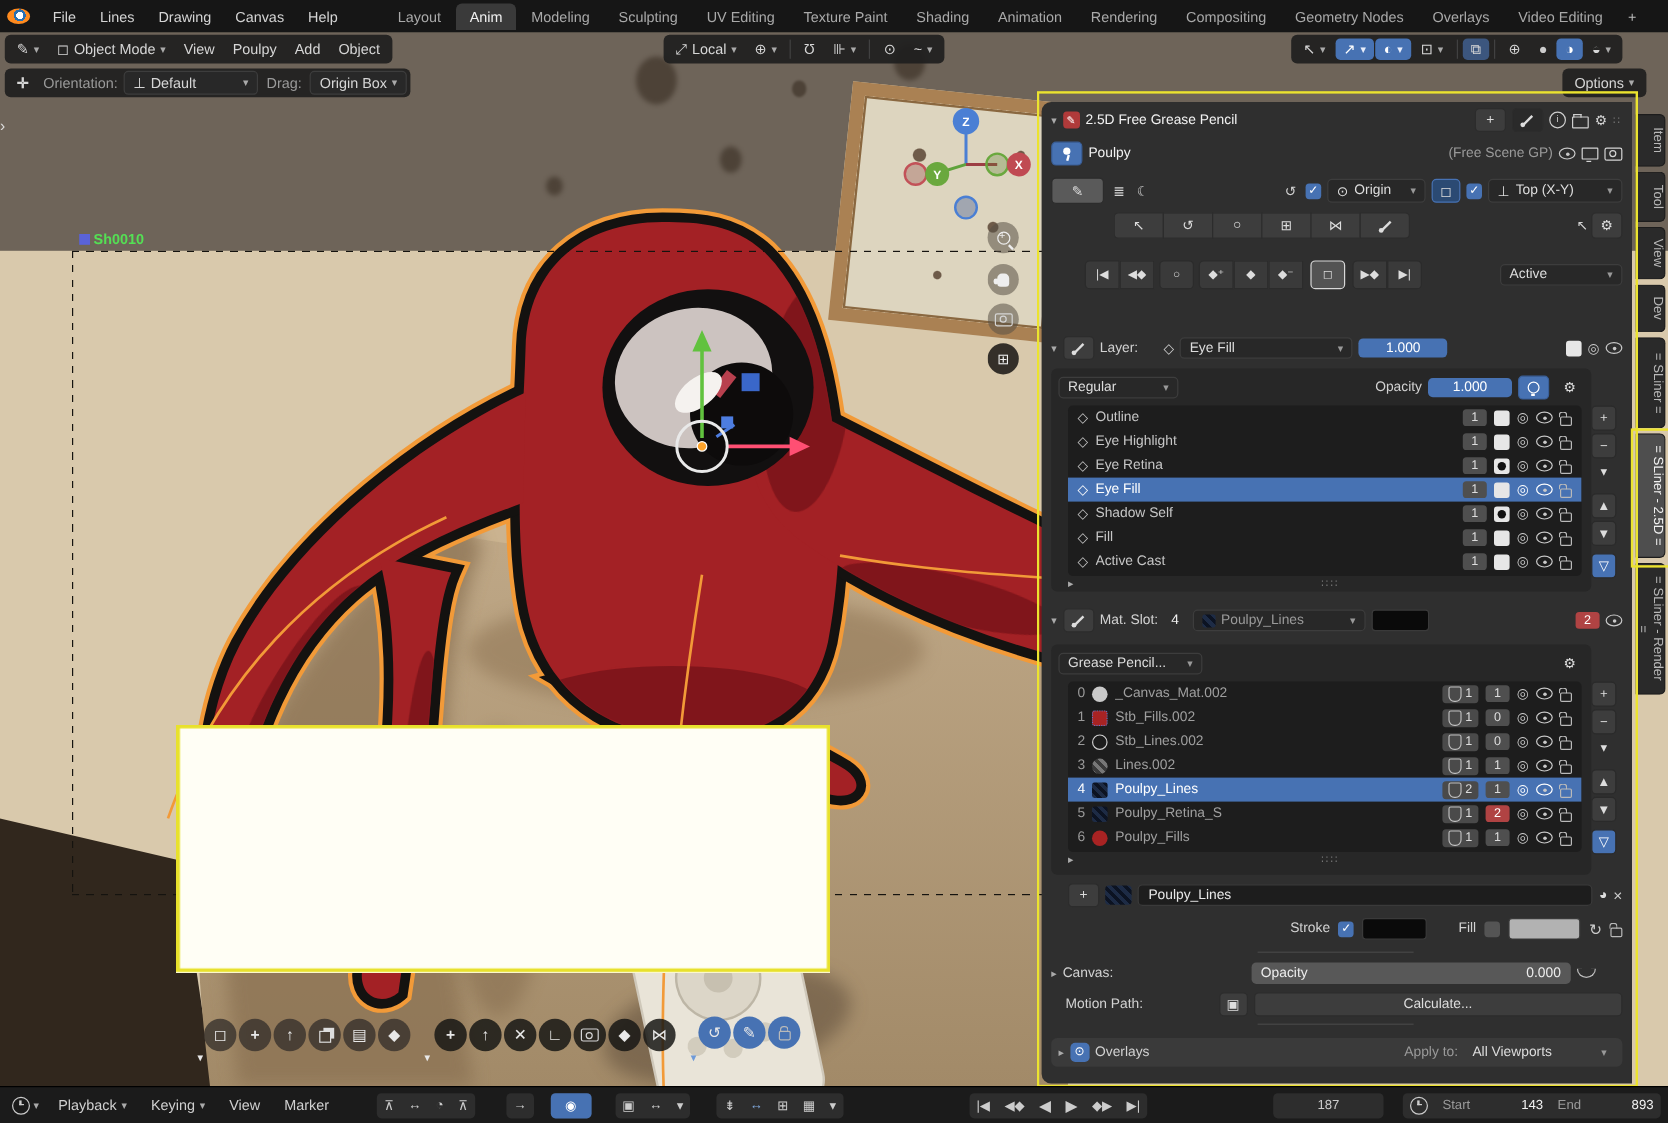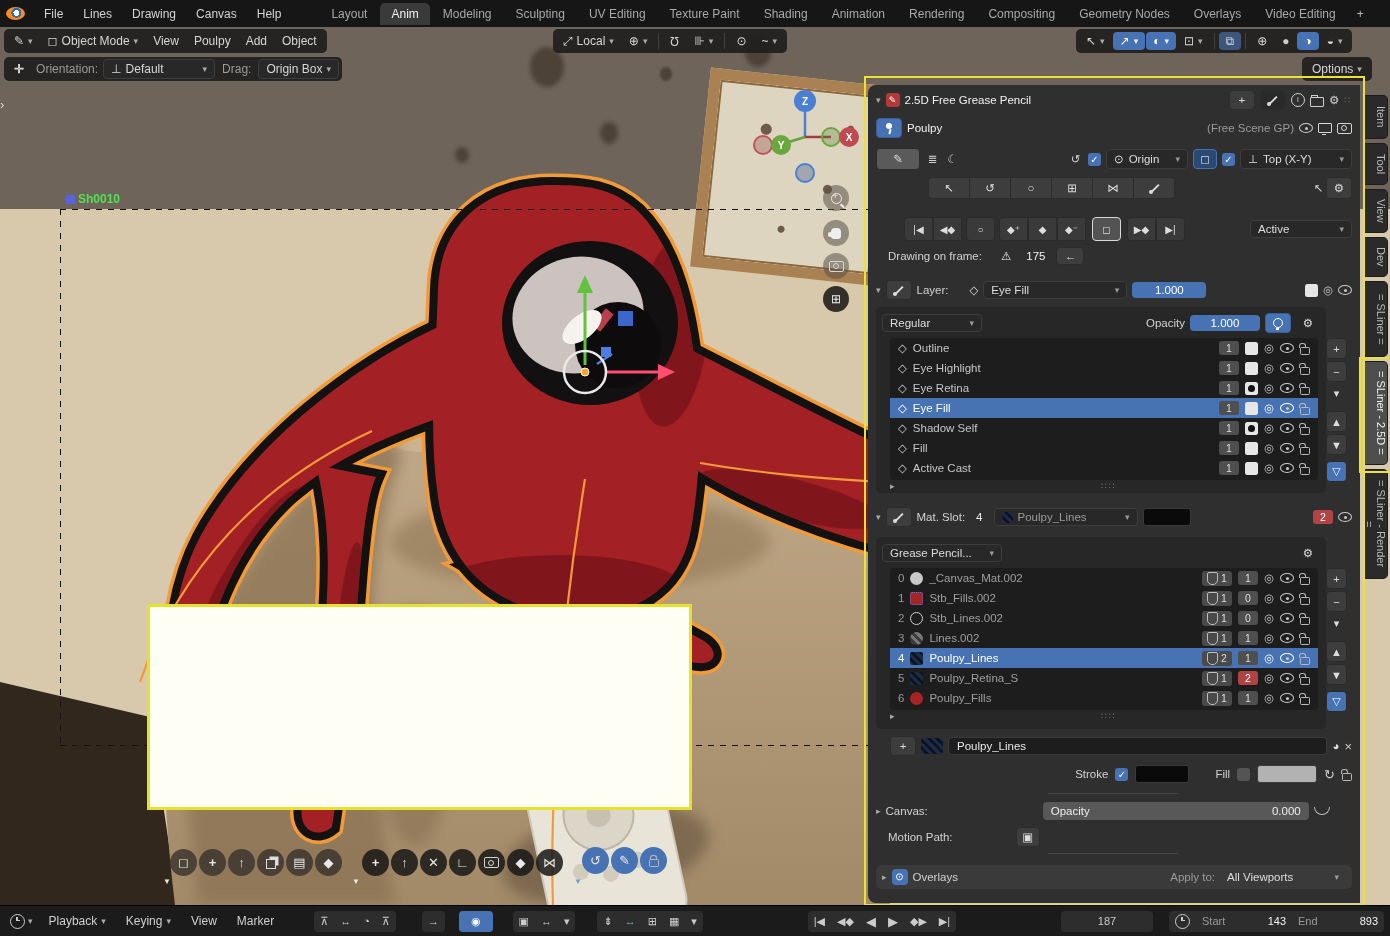--- a/index.html
+++ b/index.html
@@ -544,26 +544,20 @@
     <span class="navbtn on" style="margin-left:6px;border-radius:4px;">◻</span>
     <span class="navbtn" style="margin-left:6px;border-radius:4px 0 0 4px;">▶◆</span>
     <span class="navbtn" style="border-radius:0 4px 4px 0;">▶|</span>
     <span class="grow"></span>
     <div class="dd" style="width:86px;">
           <span>Active</span>
           <span class="chev">▾</span>
         </div>
   </div>
 
-  <div class="prow" style="left:20px;top:162px;width:300px;height:18px;">
-    <span>Drawing on frame:</span>
-    <span style="color:#f2f2f2;margin-left:14px;">⚠</span>
-    <span style="margin-left:10px;" class="white">175</span>
-    <span class="pbtn" style="width:26px;height:16px;margin-left:6px;">←</span>
-  </div>
 
   <div class="prow" style="left:8px;top:194px;width:476px;height:22px;">
     <span class="chev">▾</span>
     <span class="pbtn" style="width:24px;height:18px;">
           <span class="i-dropper"></span>
         </span>
     <span>Layer:</span>
     <span style="margin-left:16px;">◇</span>
     <div class="dd" style="width:128px;">
           <span>Eye Fill</span>
@@ -836,20 +830,23 @@
           <span>Opacity</span>
           <span class="grow"></span>
           <span>0.000</span>
         </div>
     <span class="i-arc"></span>
   </div>
 
   <div class="prow" style="left:20px;top:742px;width:464px;height:20px;">
     <span>Motion Path:</span>
     <span class="pbtn" style="width:22px;height:18px;margin-left:58px;">▣</span>
+    <div class="pbtn" style="flex:1;height:18px;">
+          <span>Calculate...</span>
+        </div>
   </div>
 
   <div class="abs" style="left:180px;top:768px;width:130px;height:1px;background:#474747;"></div>
 
   <div class="prow" style="left:8px;top:780px;width:476px;height:24px;background:#3a3a3a;border-radius:5px;padding:0 6px;box-sizing:border-box;">
     <span class="chev">▸</span>
     <span style="width:16px;height:16px;border-radius:4px;background:#4772b3;color:#fff;text-align:center;line-height:16px;font-size:10px;">⊙</span>
     <span>Overlays</span>
     <span class="grow"></span>
     <span class="dim">Apply to:</span>

